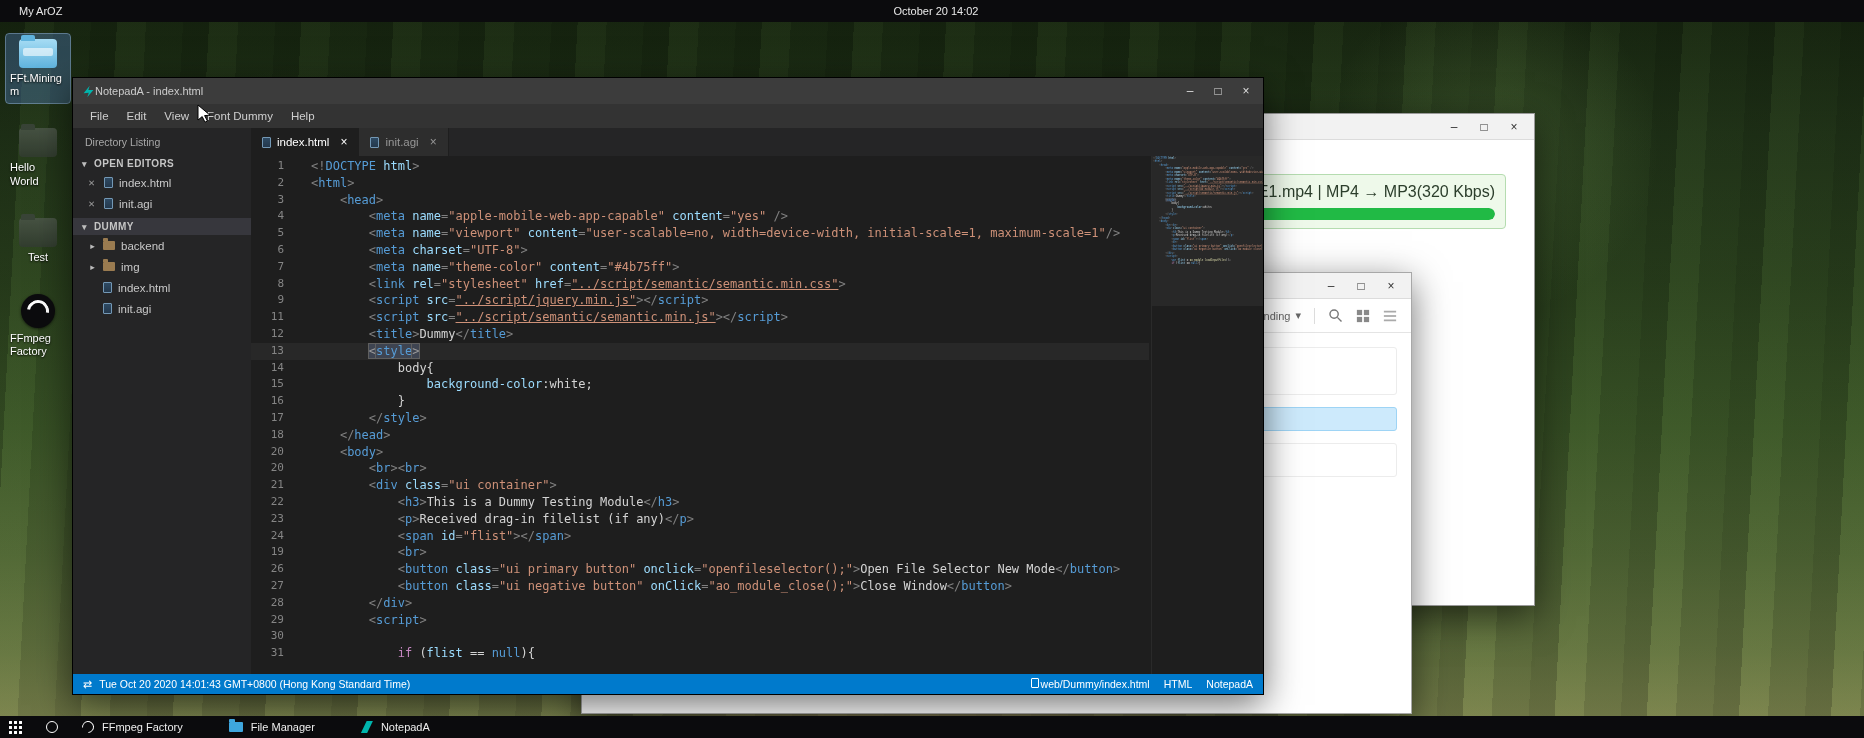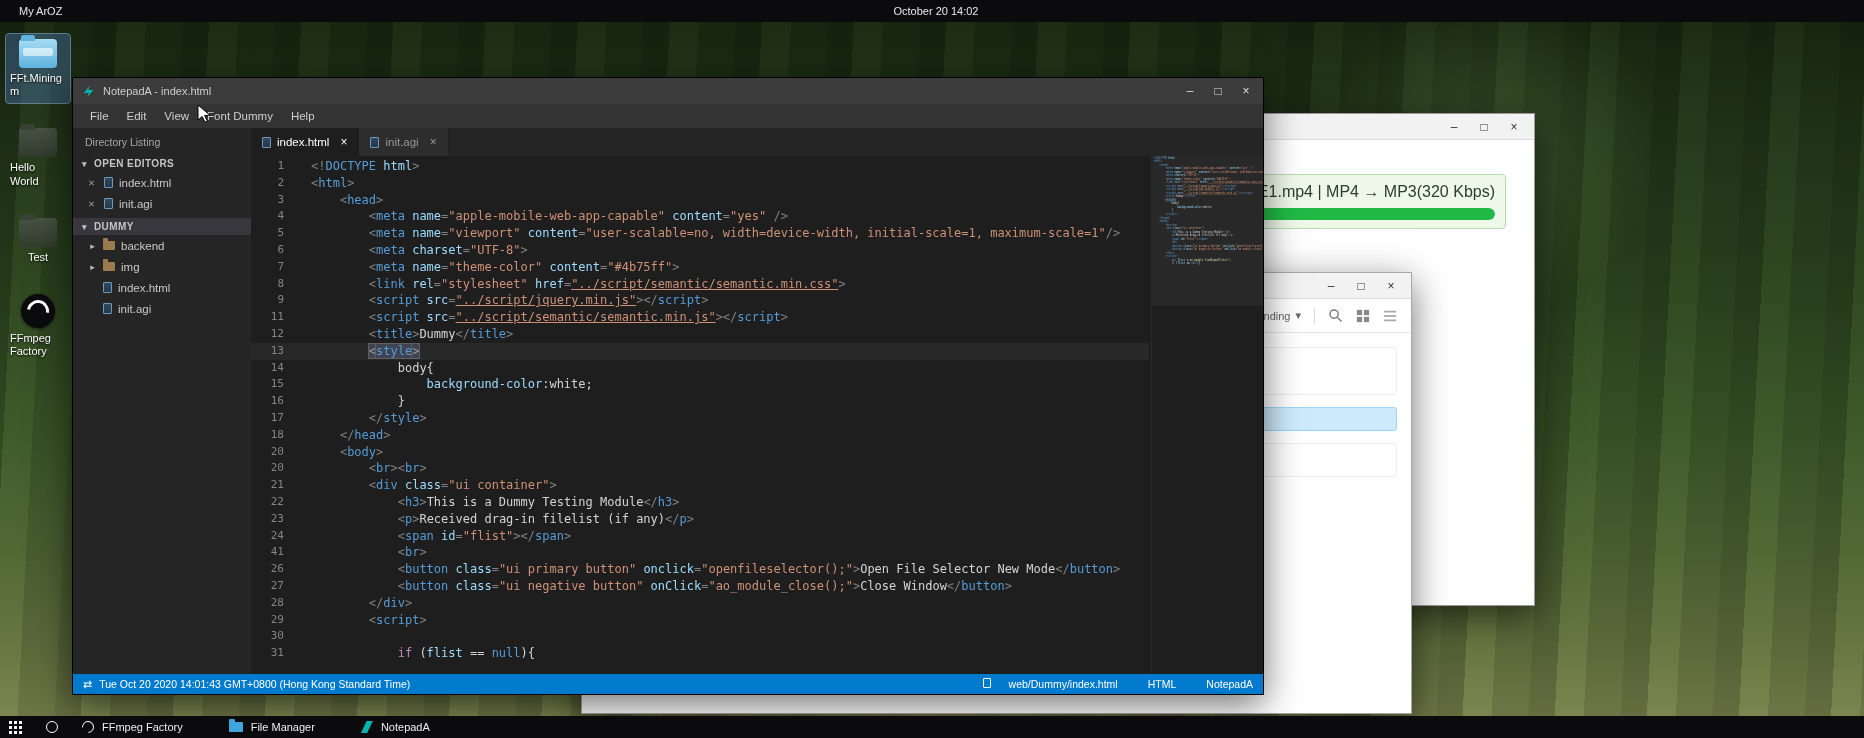--- a/index.html
+++ b/index.html
@@ -44,21 +44,21 @@
   .fm-sep{width:1px;height:16px;background:#ddd}
   .fm-toolbar svg{display:block}
   .fm-body{flex:1;padding:14px 14px;display:flex;flex-direction:column;gap:12px;background:#fff;overflow:hidden}
   .fm-row{border:1px solid #ececec;border-radius:3px;background:#fff;flex:none}
   .fm-row:nth-child(1){height:48px}
   .fm-row:nth-child(2){height:24px}
   .fm-row:nth-child(3){height:34px}
   .fm-row.sel{background:#cdeafc;border-color:#9ed4f5}
   
   .notepada{left:72px;top:77px;width:1192px;height:618px;background:#1e1e1e;z-index:10;display:flex;flex-direction:column;border:1px solid #000}
-  .np-titlebar{height:26px;background:#3c3c3c;display:flex;align-items:center;color:#cccccc;font-size:11px;gap:8px;padding:0 4px 0 9px;flex:none}
+  .np-titlebar{height:26px;background:#3c3c3c;display:flex;align-items:center;color:#cccccc;font-size:11px;gap:0;padding:0 4px 0 9px;flex:none}
   .np-controls{margin-left:auto;display:flex;gap:2px}
   .ctrl{width:26px;height:20px;display:flex;align-items:center;justify-content:center;color:#ddd;font-size:12px;cursor:default}
   .np-menubar{height:24px;background:#333333;display:flex;align-items:center;color:#cfcfcf;font-size:11.5px;padding-left:8px;flex:none}
   .menu-item{padding:4px 9px;border-radius:3px;cursor:default}
   .np-main{flex:1;display:flex;min-height:0}
   .np-sidebar{width:178px;background:#252526;color:#c8c8c8;font-size:11.5px;overflow:hidden;flex:none}
   .side-header{padding:8px 12px 7px;color:#a8a8a8;font-size:10.5px}
   .side-section{display:flex;align-items:center;gap:5px;padding:3px 7px;font-size:10px;font-weight:bold;color:#c5c5c5;letter-spacing:.4px}
   .side-section.dummy{background:#37373d;margin-top:4px}
   .chev{width:9px;display:inline-block;font-size:9px;color:#bdbdbd;text-align:center}
@@ -81,21 +81,21 @@
   .tk-p{color:#808080}.tk-t{color:#569cd6}.tk-a{color:#9cdcfe}.tk-s{color:#ce9178}
   .tk-u{color:#ce9178;text-decoration:underline}.tk-x{color:#d4d4d4}.tk-k{color:#569cd6}
   .tk-c{color:#c586c0}.tk-f{color:#dcdcaa}.tk-v{color:#9cdcfe}
   .tk-tb{color:#569cd6;background:#3e4451;box-shadow:0 0 0 1px #5f5f5f}
   .tk-pb{color:#9a9a9a;background:#3e4451;box-shadow:0 0 0 1px #5f5f5f}
   .minimap{position:absolute;top:0;right:0;width:112px;bottom:0;background:#1e1e1e;border-left:1px solid #2a2a2a;overflow:hidden}
   .mm-slider{position:absolute;left:0;right:0;top:0;height:150px;background:rgba(140,140,140,.10)}
   .minimap-content{transform:scale(0.21);transform-origin:0 0;white-space:pre;font-family:"DejaVu Sans Mono",monospace;font-size:12px;line-height:16.8px;width:560px;padding-left:6px}
   .np-status{height:20px;background:#007acc;color:#fff;display:flex;align-items:center;font-size:10.5px;padding:0 10px;gap:7px;flex:none}
   .sync-ic{font-size:11px}
-  .np-status-right{margin-left:auto;display:flex;gap:30px;align-items:flex-start}
+  .np-status-right{margin-left:auto;display:flex;gap:14px;align-items:flex-start}
   .doc-ic{width:8px;height:10px;border:1px solid #fff;border-radius:1px;display:inline-block;margin-right:-12px}
   .np-status-right span{white-space:nowrap}
   
   .cursor{position:absolute;left:197px;top:104px;z-index:50}
   
   .taskbar{position:absolute;left:0;right:0;bottom:0;height:22px;background:#0b0b0d;display:flex;align-items:center;z-index:40;color:#eee;font-size:11px;padding:0 8px;gap:24px}
   .apps-grid{width:14px;height:14px;background-image:radial-gradient(circle,#fff 1.4px,transparent 1.7px);background-size:5px 5px;flex:none}
   .circle-ring{width:12px;height:12px;border:1.5px solid #fff;border-radius:50%;flex:none}
   .tb-items{display:flex;align-items:center;gap:46px}
   .task-item{display:flex;align-items:center;gap:8px;cursor:default}
@@ -279,21 +279,21 @@
               <div class="code-line"><span class="ln">15</span><span class="lc"><span class="tk-x">                </span><span class="tk-a">background-color</span><span class="tk-x">:white;</span></span></div>
               <div class="code-line"><span class="ln">16</span><span class="lc"><span class="tk-x">            }</span></span></div>
               <div class="code-line"><span class="ln">17</span><span class="lc"><span class="tk-x">        </span><span class="tk-p">&lt;/</span><span class="tk-t">style</span><span class="tk-p">&gt;</span></span></div>
               <div class="code-line"><span class="ln">18</span><span class="lc"><span class="tk-x">    </span><span class="tk-p">&lt;/</span><span class="tk-t">head</span><span class="tk-p">&gt;</span></span></div>
               <div class="code-line"><span class="ln">20</span><span class="lc"><span class="tk-x">    </span><span class="tk-p">&lt;</span><span class="tk-t">body</span><span class="tk-p">&gt;</span></span></div>
               <div class="code-line"><span class="ln">20</span><span class="lc"><span class="tk-x">        </span><span class="tk-p">&lt;</span><span class="tk-t">br</span><span class="tk-p">&gt;&lt;</span><span class="tk-t">br</span><span class="tk-p">&gt;</span></span></div>
               <div class="code-line"><span class="ln">21</span><span class="lc"><span class="tk-x">        </span><span class="tk-p">&lt;</span><span class="tk-t">div</span><span class="tk-a"> class</span><span class="tk-p">=</span><span class="tk-s">"ui container"</span><span class="tk-p">&gt;</span></span></div>
               <div class="code-line"><span class="ln">22</span><span class="lc"><span class="tk-x">            </span><span class="tk-p">&lt;</span><span class="tk-t">h3</span><span class="tk-p">&gt;</span><span class="tk-x">This is a Dummy Testing Module</span><span class="tk-p">&lt;/</span><span class="tk-t">h3</span><span class="tk-p">&gt;</span></span></div>
               <div class="code-line"><span class="ln">23</span><span class="lc"><span class="tk-x">            </span><span class="tk-p">&lt;</span><span class="tk-t">p</span><span class="tk-p">&gt;</span><span class="tk-x">Received drag-in filelist (if any)</span><span class="tk-p">&lt;/</span><span class="tk-t">p</span><span class="tk-p">&gt;</span></span></div>
               <div class="code-line"><span class="ln">24</span><span class="lc"><span class="tk-x">            </span><span class="tk-p">&lt;</span><span class="tk-t">span</span><span class="tk-a"> id</span><span class="tk-p">=</span><span class="tk-s">"flist"</span><span class="tk-p">&gt;&lt;/</span><span class="tk-t">span</span><span class="tk-p">&gt;</span></span></div>
-              <div class="code-line"><span class="ln">41</span><span class="lc"><span class="tk-x">            </span><span class="tk-p">&lt;</span><span class="tk-t">br</span><span class="tk-p">&gt;</span></span></div>
+              <div class="code-line"><span class="ln">19</span><span class="lc"><span class="tk-x">            </span><span class="tk-p">&lt;</span><span class="tk-t">br</span><span class="tk-p">&gt;</span></span></div>
               <div class="code-line"><span class="ln">26</span><span class="lc"><span class="tk-x">            </span><span class="tk-p">&lt;</span><span class="tk-t">button</span><span class="tk-a"> class</span><span class="tk-p">=</span><span class="tk-s">"ui primary button"</span><span class="tk-a"> onclick</span><span class="tk-p">=</span><span class="tk-s">"openfileselector();"</span><span class="tk-p">&gt;</span><span class="tk-x">Open File Selector New Mode</span><span class="tk-p">&lt;/</span><span class="tk-t">button</span><span class="tk-p">&gt;</span></span></div>
               <div class="code-line"><span class="ln">27</span><span class="lc"><span class="tk-x">            </span><span class="tk-p">&lt;</span><span class="tk-t">button</span><span class="tk-a"> class</span><span class="tk-p">=</span><span class="tk-s">"ui negative button"</span><span class="tk-a"> onClick</span><span class="tk-p">=</span><span class="tk-s">"ao_module_close();"</span><span class="tk-p">&gt;</span><span class="tk-x">Close Window</span><span class="tk-p">&lt;/</span><span class="tk-t">button</span><span class="tk-p">&gt;</span></span></div>
               <div class="code-line"><span class="ln">28</span><span class="lc"><span class="tk-x">        </span><span class="tk-p">&lt;/</span><span class="tk-t">div</span><span class="tk-p">&gt;</span></span></div>
               <div class="code-line"><span class="ln">29</span><span class="lc"><span class="tk-x">        </span><span class="tk-p">&lt;</span><span class="tk-t">script</span><span class="tk-p">&gt;</span></span></div>
               <div class="code-line"><span class="ln">30</span></div>
               <div class="code-line"><span class="ln">31</span><span class="lc"><span class="tk-x">            </span><span class="tk-c">if</span><span class="tk-x"> (</span><span class="tk-v">flist</span><span class="tk-x"> == </span><span class="tk-k">null</span><span class="tk-x">){</span></span></div>
             </div>
           <div class="minimap">
             <div class="mm-slider"></div>
             <div class="minimap-content"><div class="mm-line"><span class="tk-p">&lt;!</span><span class="tk-t">DOCTYPE</span><span class="tk-a"> html</span><span class="tk-p">&gt;</span></div><div class="mm-line"><span class="tk-p">&lt;</span><span class="tk-t">html</span><span class="tk-p">&gt;</span></div><div class="mm-line"><span class="tk-x">    </span><span class="tk-p">&lt;</span><span class="tk-t">head</span><span class="tk-p">&gt;</span></div><div class="mm-line"><span class="tk-x">        </span><span class="tk-p">&lt;</span><span class="tk-t">meta</span><span class="tk-a"> name</span><span class="tk-p">=</span><span class="tk-s">"apple-mobile-web-app-capable"</span><span class="tk-a"> content</span><span class="tk-p">=</span><span class="tk-s">"yes"</span><span class="tk-p"> /&gt;</span></div><div class="mm-line"><span class="tk-x">        </span><span class="tk-p">&lt;</span><span class="tk-t">meta</span><span class="tk-a"> name</span><span class="tk-p">=</span><span class="tk-s">"viewport"</span><span class="tk-a"> content</span><span class="tk-p">=</span><span class="tk-s">"user-scalable=no, width=device-width, initial-scale=1, maximum-scale=1"</span></div><div class="mm-line"><span class="tk-x">        </span><span class="tk-p">&lt;</span><span class="tk-t">meta</span><span class="tk-a"> charset</span><span class="tk-p">=</span><span class="tk-s">"UTF-8"</span><span class="tk-p">&gt;</span></div><div class="mm-line"><span class="tk-x">        </span><span class="tk-p">&lt;</span><span class="tk-t">meta</span><span class="tk-a"> name</span><span class="tk-p">=</span><span class="tk-s">"theme-color"</span><span class="tk-a"> content</span><span class="tk-p">=</span><span class="tk-s">"#4b75ff"</span><span class="tk-p">&gt;</span></div><div class="mm-line"><span class="tk-x">        </span><span class="tk-p">&lt;</span><span class="tk-t">link</span><span class="tk-a"> rel</span><span class="tk-p">=</span><span class="tk-s">"stylesheet"</span><span class="tk-a"> href</span><span class="tk-p">=</span><span class="tk-u">"../script/semantic/semantic.min.css"</span></div><div class="mm-line"><span class="tk-x">        </span><span class="tk-p">&lt;</span><span class="tk-t">script</span><span class="tk-a"> src</span><span class="tk-p">=</span><span class="tk-u">"../script/jquery.min.js"</span><span class="tk-p">&gt;&lt;/</span><span class="tk-t">script</span><span class="tk-p">&gt;</span></div><div class="mm-line"><span class="tk-x">        </span><span class="tk-p">&lt;</span><span class="tk-t">script</span><span class="tk-a"> src</span><span class="tk-p">=</span><span class="tk-u">"../script/ao_module.js"</span><span class="tk-p">&gt;&lt;/</span><span class="tk-t">script</span><span class="tk-p">&gt;</span></div><div class="mm-line"><span class="tk-x">        </span><span class="tk-p">&lt;</span><span class="tk-t">script</span><span class="tk-a"> src</span><span class="tk-p">=</span><span class="tk-u">"../script/semantic/semantic.min.js"</span><span class="tk-p">&gt;&lt;/</span><span class="tk-t">script</span><span class="tk-p">&gt;</span></div><div class="mm-line"><span class="tk-x">        </span><span class="tk-p">&lt;</span><span class="tk-t">title</span><span class="tk-p">&gt;</span><span class="tk-x">Dummy</span><span class="tk-p">&lt;/</span><span class="tk-t">title</span><span class="tk-p">&gt;</span></div><div class="mm-line"><span class="tk-x">        </span><span class="tk-pb">&lt;</span><span class="tk-tb">style</span><span class="tk-pb">&gt;</span></div><div class="mm-line"><span class="tk-x">            </span><span class="tk-x">body{</span></div><div class="mm-line"><span class="tk-x">                </span><span class="tk-a">background-color</span><span class="tk-x">:white;</span></div><div class="mm-line"><span class="tk-x">            }</span></div><div class="mm-line"><span class="tk-x">        </span><span class="tk-p">&lt;/</span><span class="tk-t">style</span><span class="tk-p">&gt;</span></div><div class="mm-line"><span class="tk-x">    </span><span class="tk-p">&lt;/</span><span class="tk-t">head</span><span class="tk-p">&gt;</span></div><div class="mm-line"><span class="tk-x">    </span><span class="tk-p">&lt;</span><span class="tk-t">body</span><span class="tk-p">&gt;</span></div><div class="mm-line"><span class="tk-x">        </span><span class="tk-p">&lt;</span><span class="tk-t">br</span><span class="tk-p">&gt;&lt;</span><span class="tk-t">br</span><span class="tk-p">&gt;</span></div><div class="mm-line"><span class="tk-x">        </span><span class="tk-p">&lt;</span><span class="tk-t">div</span><span class="tk-a"> class</span><span class="tk-p">=</span><span class="tk-s">"ui container"</span><span class="tk-p">&gt;</span></div><div class="mm-line"><span class="tk-x">            </span><span class="tk-p">&lt;</span><span class="tk-t">h3</span><span class="tk-p">&gt;</span><span class="tk-x">This is a Dummy Testing Module</span><span class="tk-p">&lt;/</span><span class="tk-t">h3</span><span class="tk-p">&gt;</span></div><div class="mm-line"><span class="tk-x">            </span><span class="tk-p">&lt;</span><span class="tk-t">p</span><span class="tk-p">&gt;</span><span class="tk-x">Received drag-in filelist (if any)</span><span class="tk-p">&lt;/</span><span class="tk-t">p</span><span class="tk-p">&gt;</span></div><div class="mm-line"><span class="tk-x">            </span><span class="tk-p">&lt;</span><span class="tk-t">span</span><span class="tk-a"> id</span><span class="tk-p">=</span><span class="tk-s">"flist"</span><span class="tk-p">&gt;&lt;/</span><span class="tk-t">span</span><span class="tk-p">&gt;</span></div><div class="mm-line"><span class="tk-x">            </span><span class="tk-p">&lt;</span><span class="tk-t">br</span><span class="tk-p">&gt;</span></div><div class="mm-line"><span class="tk-x">            </span><span class="tk-p">&lt;</span><span class="tk-t">button</span><span class="tk-a"> class</span><span class="tk-p">=</span><span class="tk-s">"ui primary button"</span><span class="tk-a"> onclick</span><span class="tk-p">=</span><span class="tk-s">"openfileselector();"</span></div><div class="mm-line"><span class="tk-x">            </span><span class="tk-p">&lt;</span><span class="tk-t">button</span><span class="tk-a"> class</span><span class="tk-p">=</span><span class="tk-s">"ui negative button"</span><span class="tk-a"> onClick</span><span class="tk-p">=</span><span class="tk-s">"ao_module_close();"</span></div><div class="mm-line"><span class="tk-x">        </span><span class="tk-p">&lt;/</span><span class="tk-t">div</span><span class="tk-p">&gt;</span></div><div class="mm-line"><span class="tk-x">        </span><span class="tk-p">&lt;</span><span class="tk-t">script</span><span class="tk-p">&gt;</span></div><div class="mm-line"><span class="tk-x">            </span><span class="tk-k">var</span><span class="tk-x"> </span><span class="tk-v">flist</span><span class="tk-x"> = </span><span class="tk-f">ao_module_loadInputFiles</span><span class="tk-x">();</span></div><div class="mm-line"><span class="tk-x">            </span><span class="tk-c">if</span><span class="tk-x"> (</span><span class="tk-v">flist</span><span class="tk-x"> == </span><span class="tk-k">null</span><span class="tk-x">){</span></div></div>

